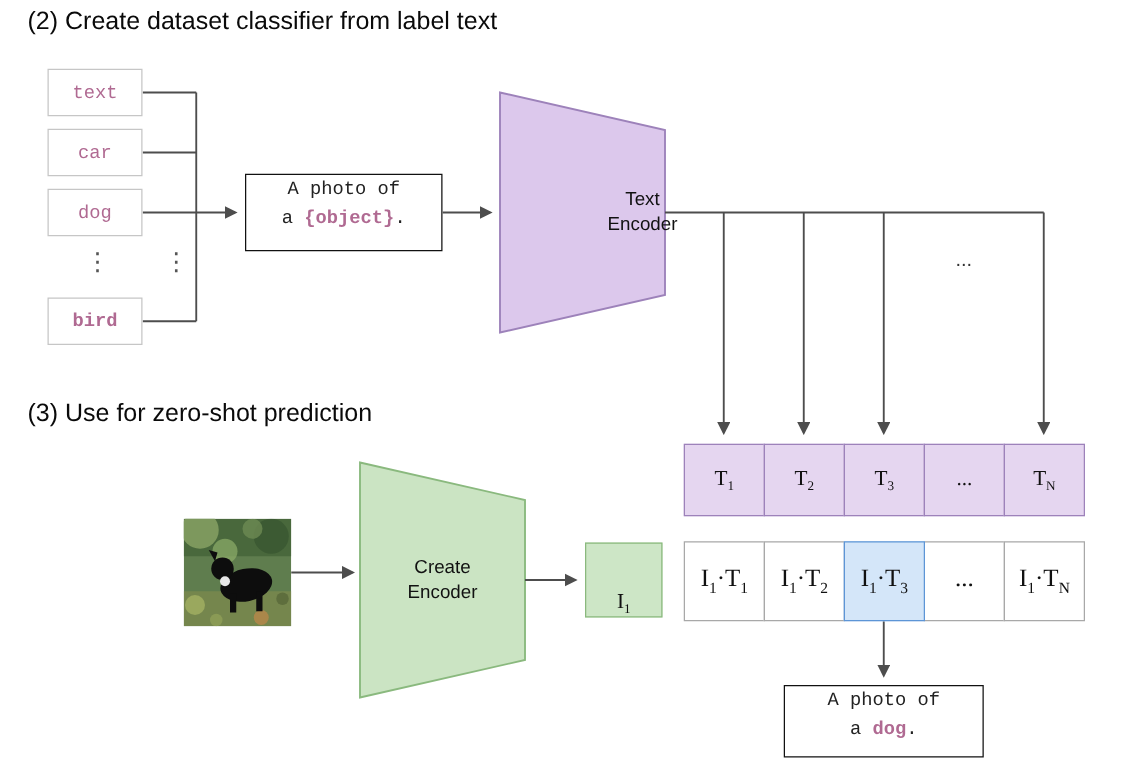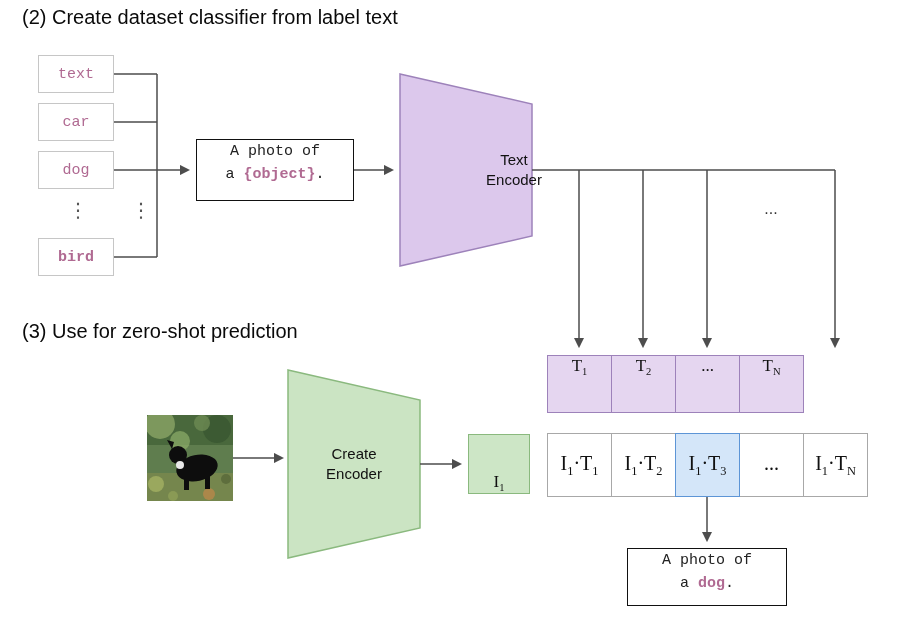--- a/index.html
+++ b/index.html
@@ -25,21 +25,21 @@
   }
   .pink{color:#b06a92;font-weight:bold;}
   .enc-label{
     text-align:center;font-size:15px;color:#111;line-height:1.3;z-index:2;
   }
   .hdots{font-size:16px;color:#333;text-align:center;z-index:2;}
   .row{position:absolute;display:flex;z-index:2;}
   .tcell{
     width:65px;height:58px;margin-left:-1px;box-sizing:border-box;
     border:1px solid #9d82ba;background:#e5d6f0;
-    display:flex;align-items:flex-start;justify-content:center;
+    display:flex;align-items:center;justify-content:center;
     font-family:"Liberation Serif", serif;font-size:17px;color:#111;
   }
   .scell{
     width:65px;height:64px;margin-left:-1px;box-sizing:border-box;
     border:1px solid #a8a8a8;background:#ffffff;
     display:flex;align-items:center;justify-content:center;
     font-family:"Liberation Serif", serif;font-size:20px;color:#111;
   }
   .row > :first-child{margin-left:0;}
   .scell.highlight{
@@ -142,20 +142,23 @@
   </div>
 
   <div class="row" style="left:547px;top:355px;">
     <div class="tcell">
         <span><span>T</span><sub>1</sub></span>
       </div>
     <div class="tcell">
         <span><span>T</span><sub>2</sub></span>
       </div>
     <div class="tcell">
+        <span><span>T</span><sub>3</sub></span>
+      </div>
+    <div class="tcell">
         <span><span>...</span><sub></sub></span>
       </div>
     <div class="tcell">
         <span><span>T</span><sub>N</sub></span>
       </div>
   </div>
 
   <div class="row" style="left:547px;top:433px;">
     <div class="scell">
         <span><span>I</span><sub>1</sub><span>·</span><span>T</span><sub>1</sub></span>

